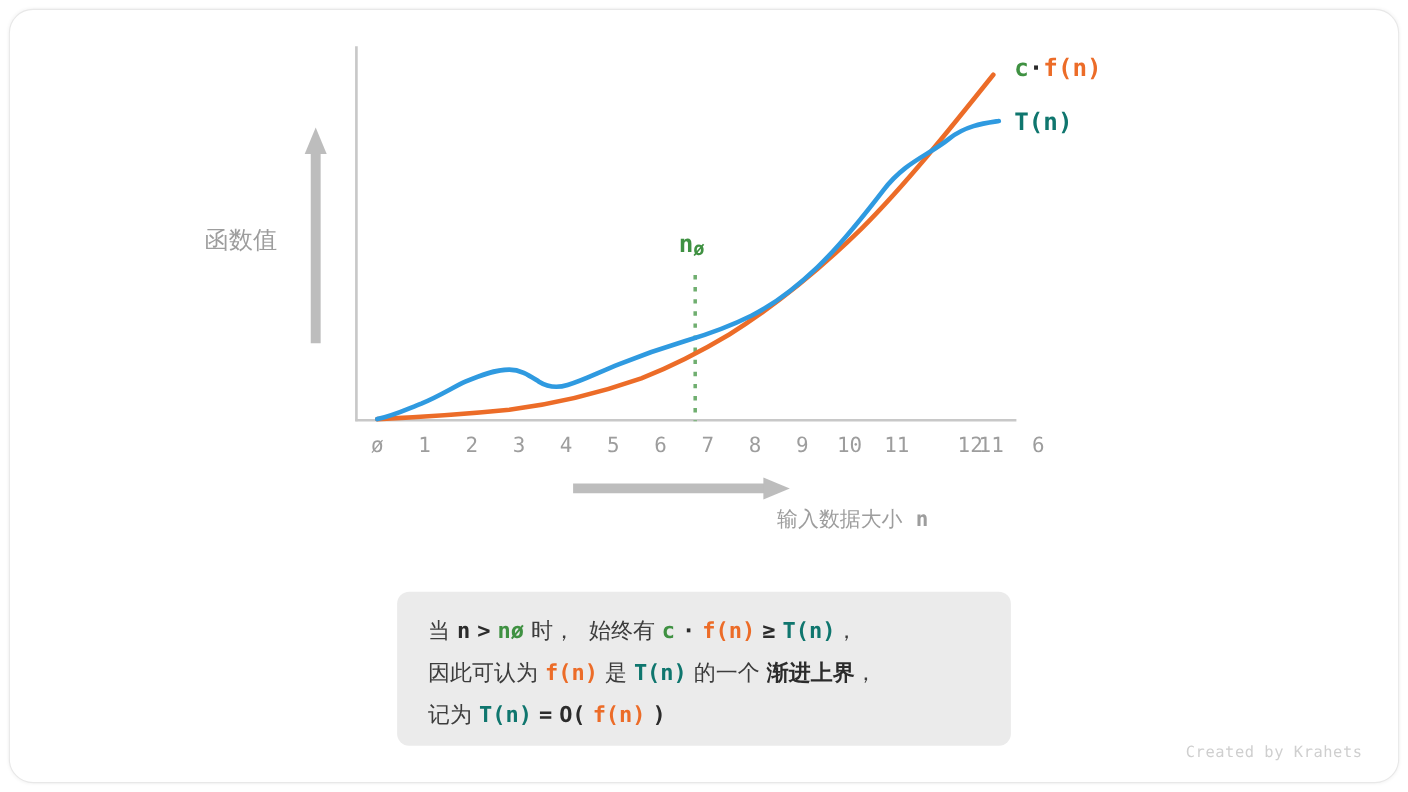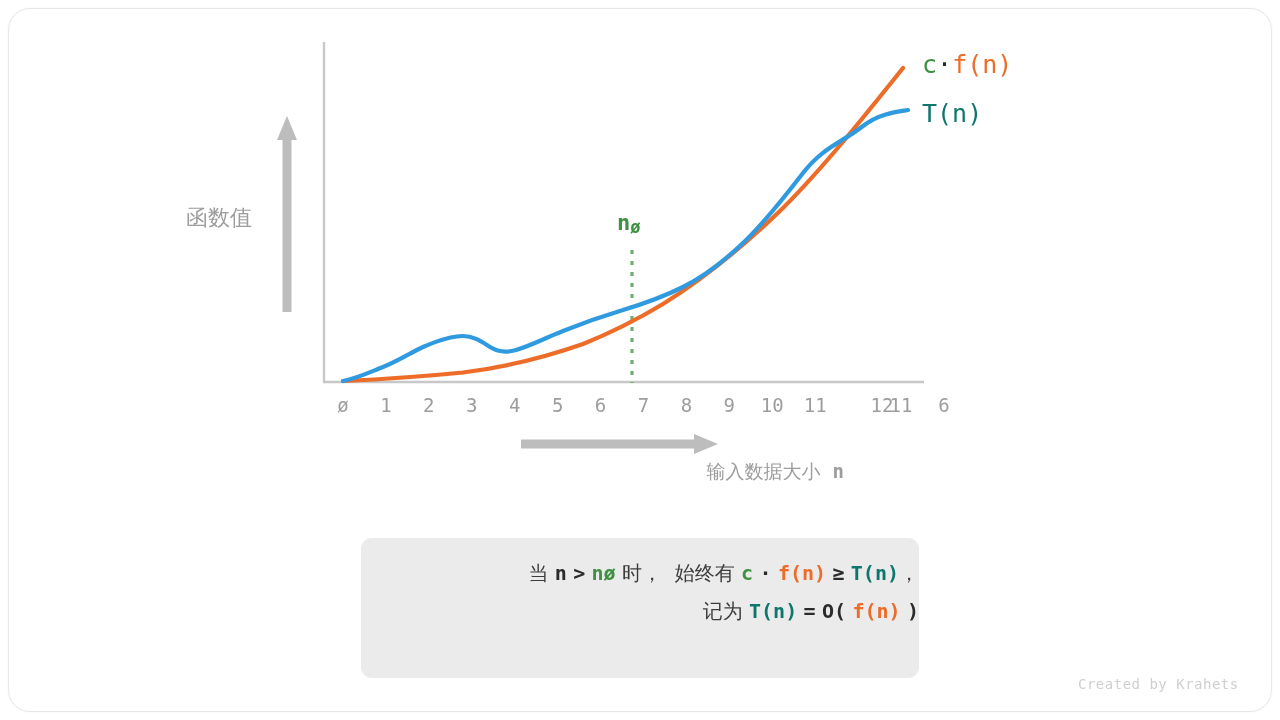--- a/index.html
+++ b/index.html
@@ -36,22 +36,22 @@
   #figure {
     position: absolute;
     left: 0; top: 0;
     width: 1280px;
     height: 720px;
   }
   
   .legend-label {
     position: absolute;
     font-family: "DejaVu Sans Mono", monospace;
-    font-weight: normal;
-    font-size: 25px;
+    font-weight: bold;
+    font-size: 22px;
     letter-spacing: 0px;
     white-space: nowrap;
   }
   #legend-cfn {
     left: 922px;
     top: 50px;
   }
   #legend-tn {
     left: 922px;
     top: 99px;
@@ -123,26 +123,27 @@
     left: 361px;
     top: 538px;
     width: 558px;
     height: 140px;
     background: #ebebeb;
     border-radius: 11px;
     box-sizing: border-box;
     padding-top: 16px;
   }
   .cap-line {
-    text-align: right;
+    text-align: left;
     font-size: 20px;
     color: #3c3c3c;
     line-height: 38px;
     font-family: "DejaVu Sans", sans-serif;
     white-space: nowrap;
+    padding-left: 28px;
   }
   .cap-line .code {
     font-family: "DejaVu Sans Mono", monospace;
     font-weight: bold;
     font-size: 20px;
   }
   .cap-line .bold-cn {
     font-weight: bold;
     color: #2b2b2b;
   }
@@ -235,17 +236,18 @@
     </div>
 
   <div id="ylabel">函数值</div>
 
   <div id="xlabel">
     <span>输入数据大小</span><span>&nbsp;&nbsp;</span><span class="varname c-gray">n</span>
   </div>
 
   <div id="caption-box">
     <div class="cap-line" id="cap-line-1"><span>当</span><span>&nbsp;</span><span class="code c-dark">n</span><span>&nbsp;</span><span class="code c-dark">&gt;</span><span>&nbsp;</span><span class="code c-green">nø</span><span>&nbsp;</span><span>时，</span><span>&nbsp;</span><span>&nbsp;始终有</span><span>&nbsp;</span><span class="code c-green">c</span><span>&nbsp;</span><span class="code c-dark">·</span><span>&nbsp;</span><span class="code c-orange">f(n)</span><span>&nbsp;</span><span class="code c-dark">≥</span><span>&nbsp;</span><span class="code c-blue">T(n)</span><span>，</span></div>
+    <div class="cap-line" id="cap-line-2"><span>因此可认为</span><span>&nbsp;</span><span class="code c-orange">f(n)</span><span>&nbsp;</span><span>是</span><span>&nbsp;</span><span class="code c-blue">T(n)</span><span>&nbsp;</span><span>的一个</span><span>&nbsp;</span><span class="bold-cn">渐进上界</span><span>，</span></div>
     <div class="cap-line" id="cap-line-3"><span>记为</span><span>&nbsp;</span><span class="code c-blue">T(n)</span><span>&nbsp;</span><span class="code c-dark">=</span><span>&nbsp;</span><span class="code c-dark">O(</span><span>&nbsp;</span><span class="code c-orange">f(n)</span><span>&nbsp;</span><span class="code c-dark">)</span></div>
   </div>
 
   <div id="credit">Created by Krahets</div>
 </div>
 
 </body></html>

